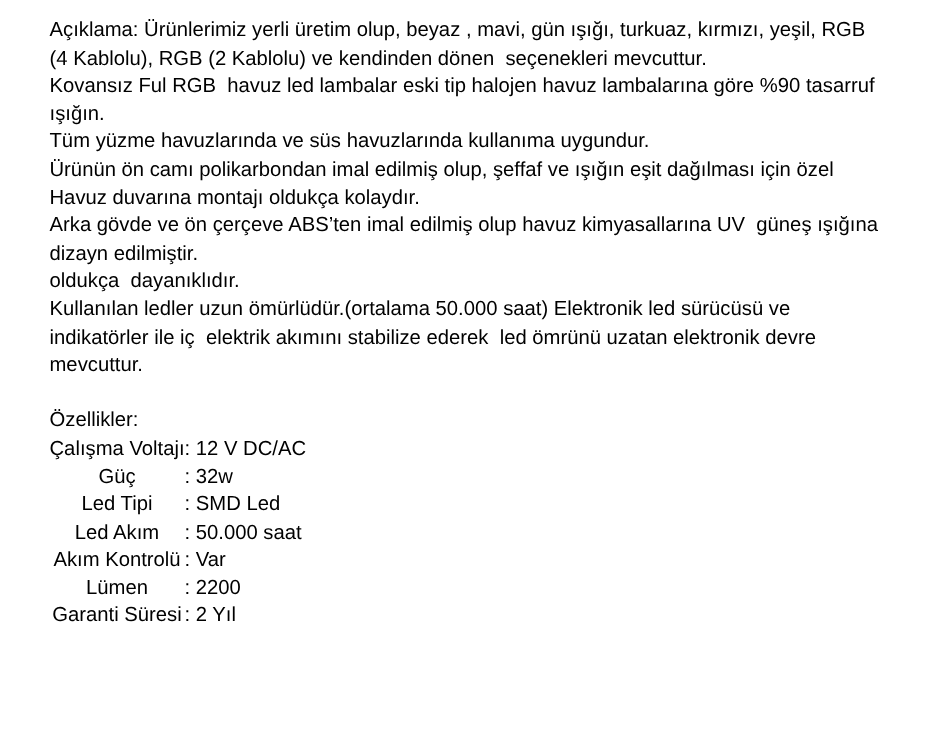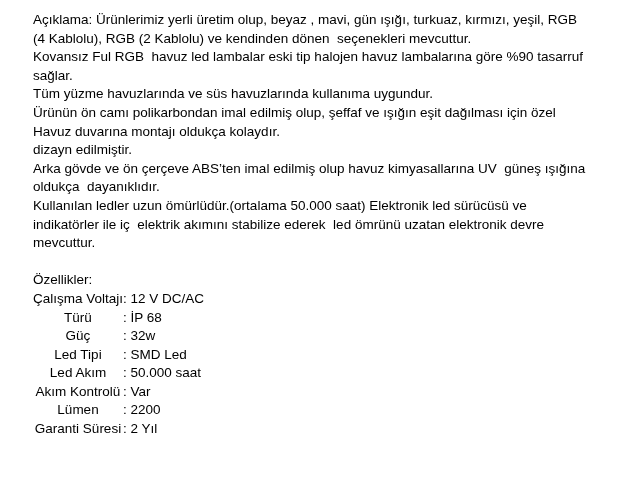--- a/index.html
+++ b/index.html
@@ -37,39 +37,38 @@
 </style>
 </head>
 <body>
 
 <div class="page">
 
   <div>
     <div class="line">Açıklama: Ürünlerimiz yerli üretim olup, beyaz , mavi, gün ışığı, turkuaz, kırmızı, yeşil, RGB</div>
     <div class="line">(4 Kablolu), RGB (2 Kablolu) ve kendinden dönen  seçenekleri mevcuttur.</div>
     <div class="line">Kovansız Ful RGB  havuz led lambalar eski tip halojen havuz lambalarına göre %90 tasarruf</div>
-    <div class="line">sağlar.</div>
+    <div class="line">ışığın.</div>
     <div class="line">Tüm yüzme havuzlarında ve süs havuzlarında kullanıma uygundur.</div>
     <div class="line">Ürünün ön camı polikarbondan imal edilmiş olup, şeffaf ve ışığın eşit dağılması için özel</div>
     <div class="line">Havuz duvarına montajı oldukça kolaydır.</div>
+    <div class="line">Arka gövde ve ön çerçeve ABS’ten imal edilmiş olup havuz kimyasallarına UV  güneş ışığına</div>
     <div class="line">dizayn edilmiştir.</div>
-    <div class="line">Arka gövde ve ön çerçeve ABS’ten imal edilmiş olup havuz kimyasallarına UV  güneş ışığına</div>
     <div class="line">oldukça  dayanıklıdır.</div>
     <div class="line">Kullanılan ledler uzun ömürlüdür.(ortalama 50.000 saat) Elektronik led sürücüsü ve</div>
     <div class="line">indikatörler ile iç  elektrik akımını stabilize ederek  led ömrünü uzatan elektronik devre</div>
     <div class="line">mevcuttur.</div>
   </div>
 
   <div class="blank-line"></div>
 
   <div>
     <div class="line">Özellikler:</div>
 
     <div class="feature-row"><span class="feature-label">Çalışma Voltajı</span><span>: 12 V DC/AC</span></div>
-    <div class="feature-row"><span class="feature-label">Türü</span><span>: İP 68</span></div>
     <div class="feature-row"><span class="feature-label">Güç</span><span>: 32w</span></div>
     <div class="feature-row"><span class="feature-label">Led Tipi</span><span>: SMD Led</span></div>
     <div class="feature-row"><span class="feature-label">Led Akım</span><span>: 50.000 saat</span></div>
     <div class="feature-row"><span class="feature-label">Akım Kontrolü</span><span>: Var</span></div>
     <div class="feature-row"><span class="feature-label">Lümen</span><span>: 2200</span></div>
     <div class="feature-row"><span class="feature-label">Garanti Süresi</span><span>: 2 Yıl</span></div>
   </div>
 
 </div>
 

